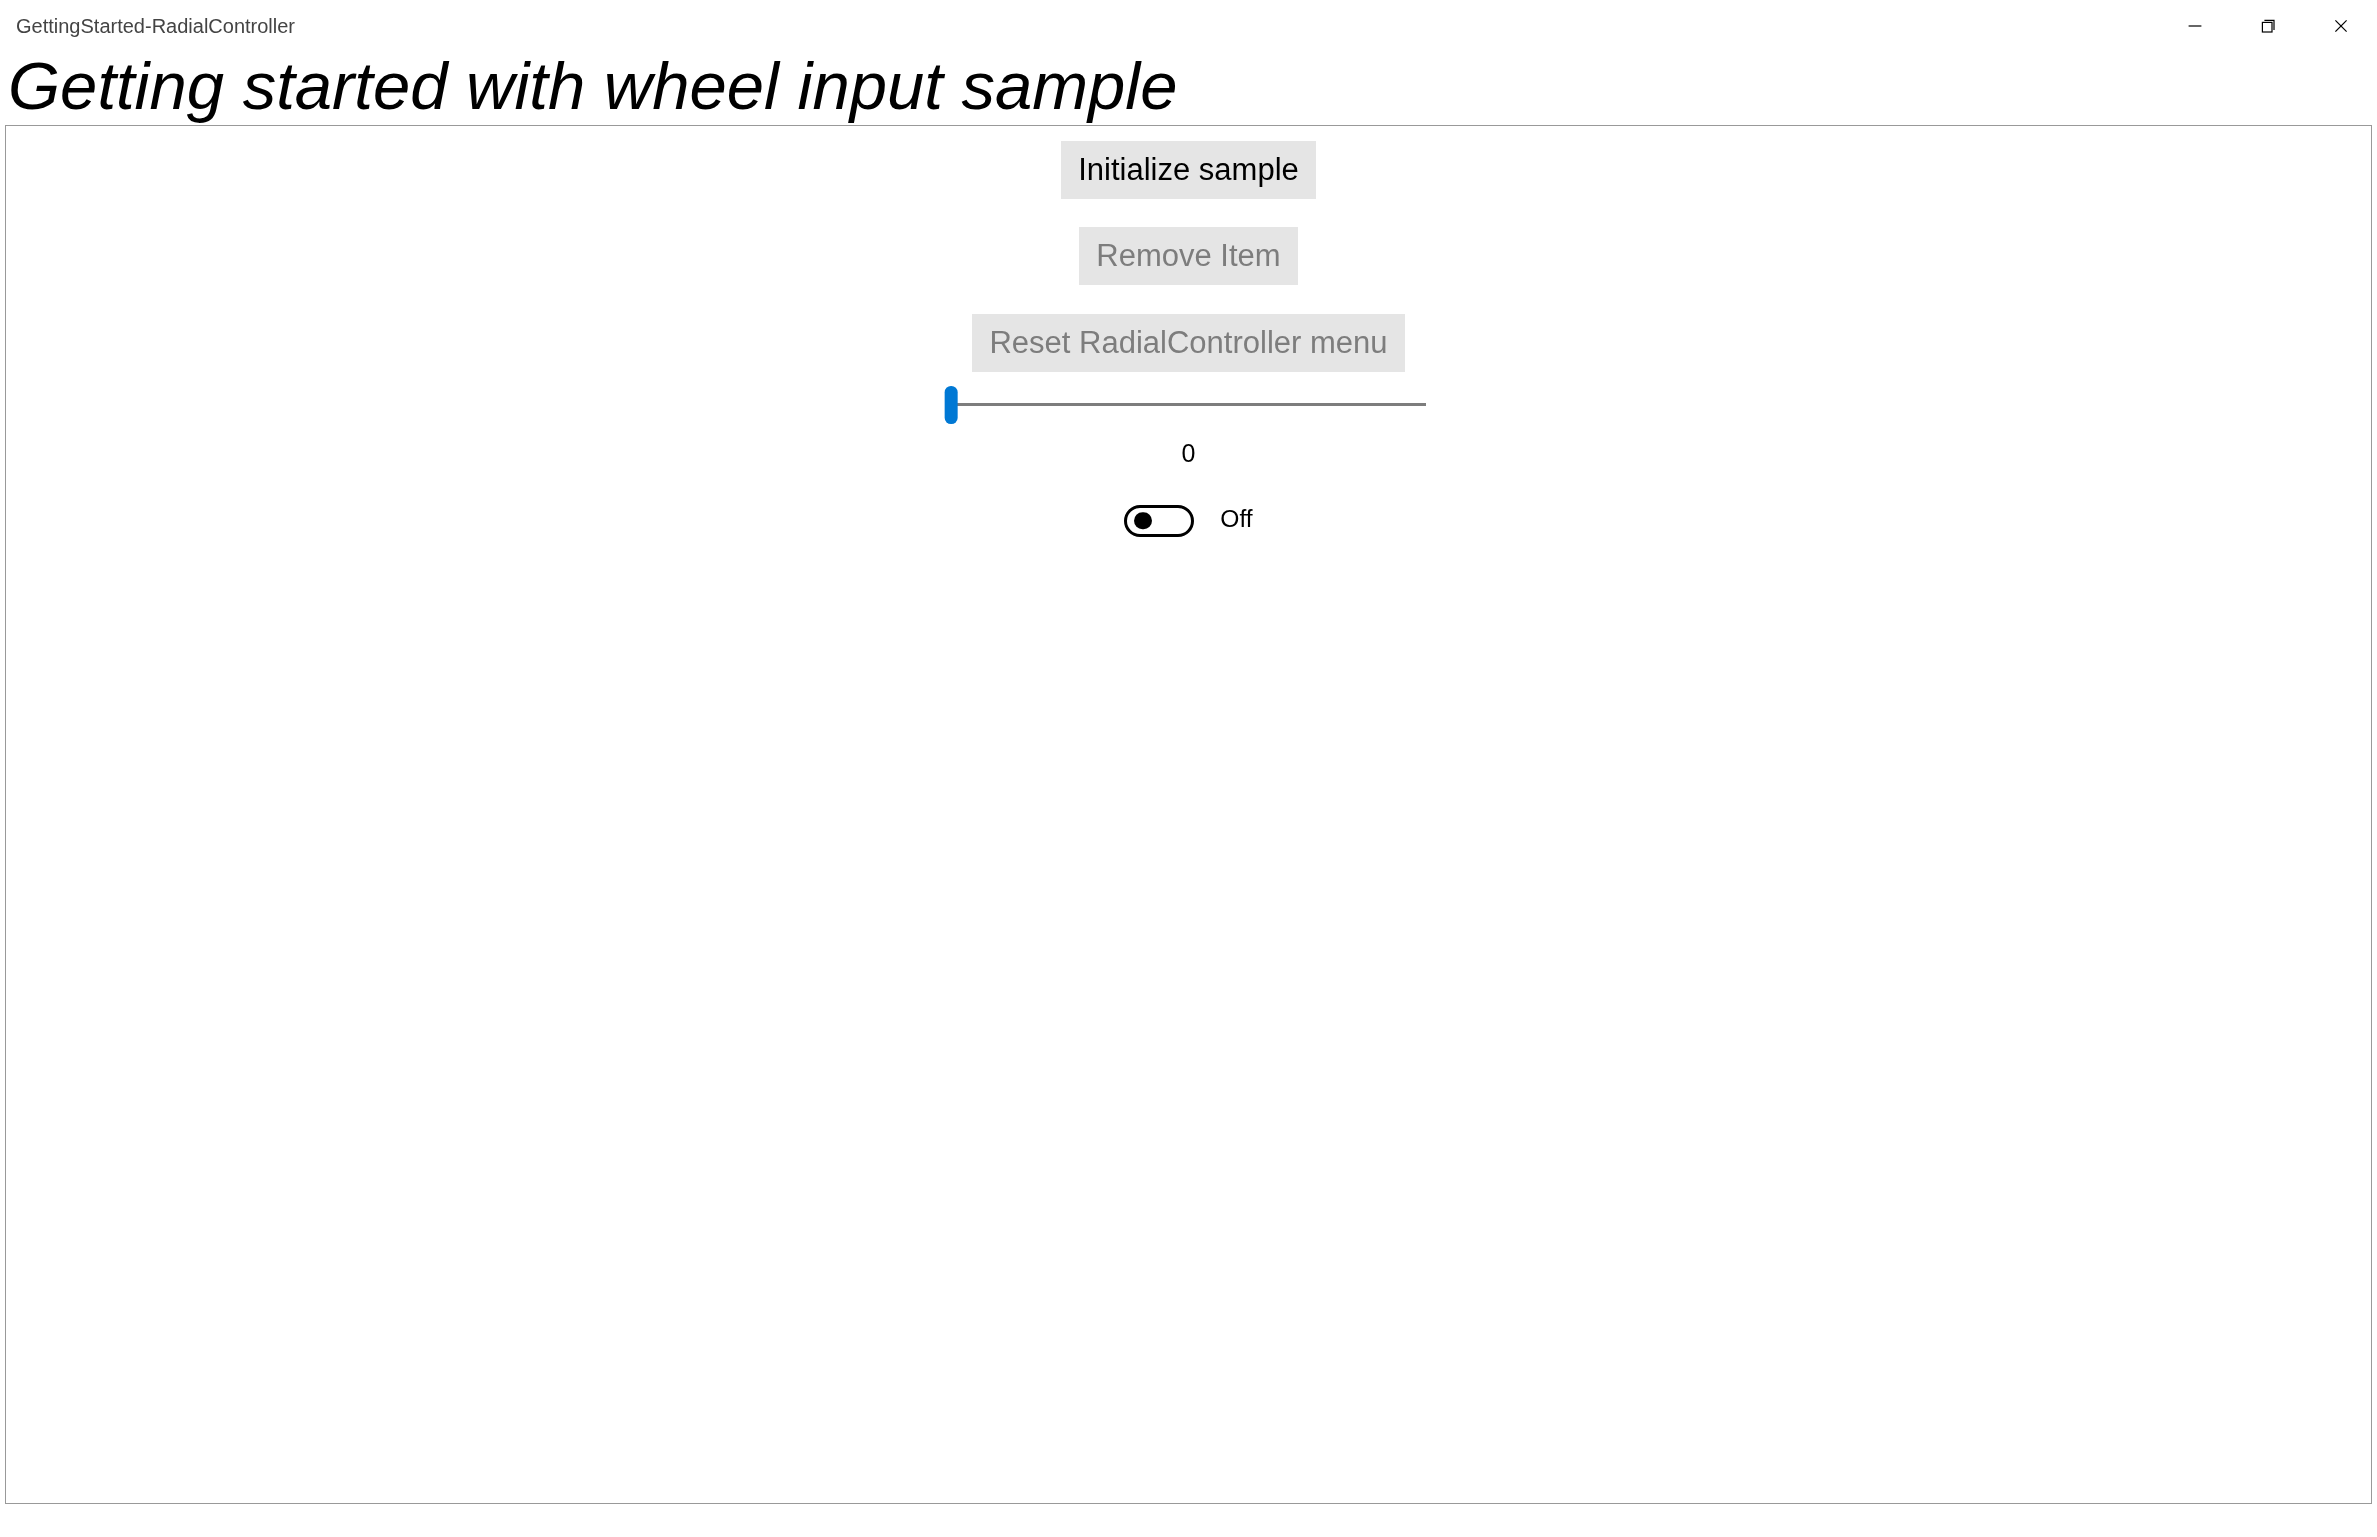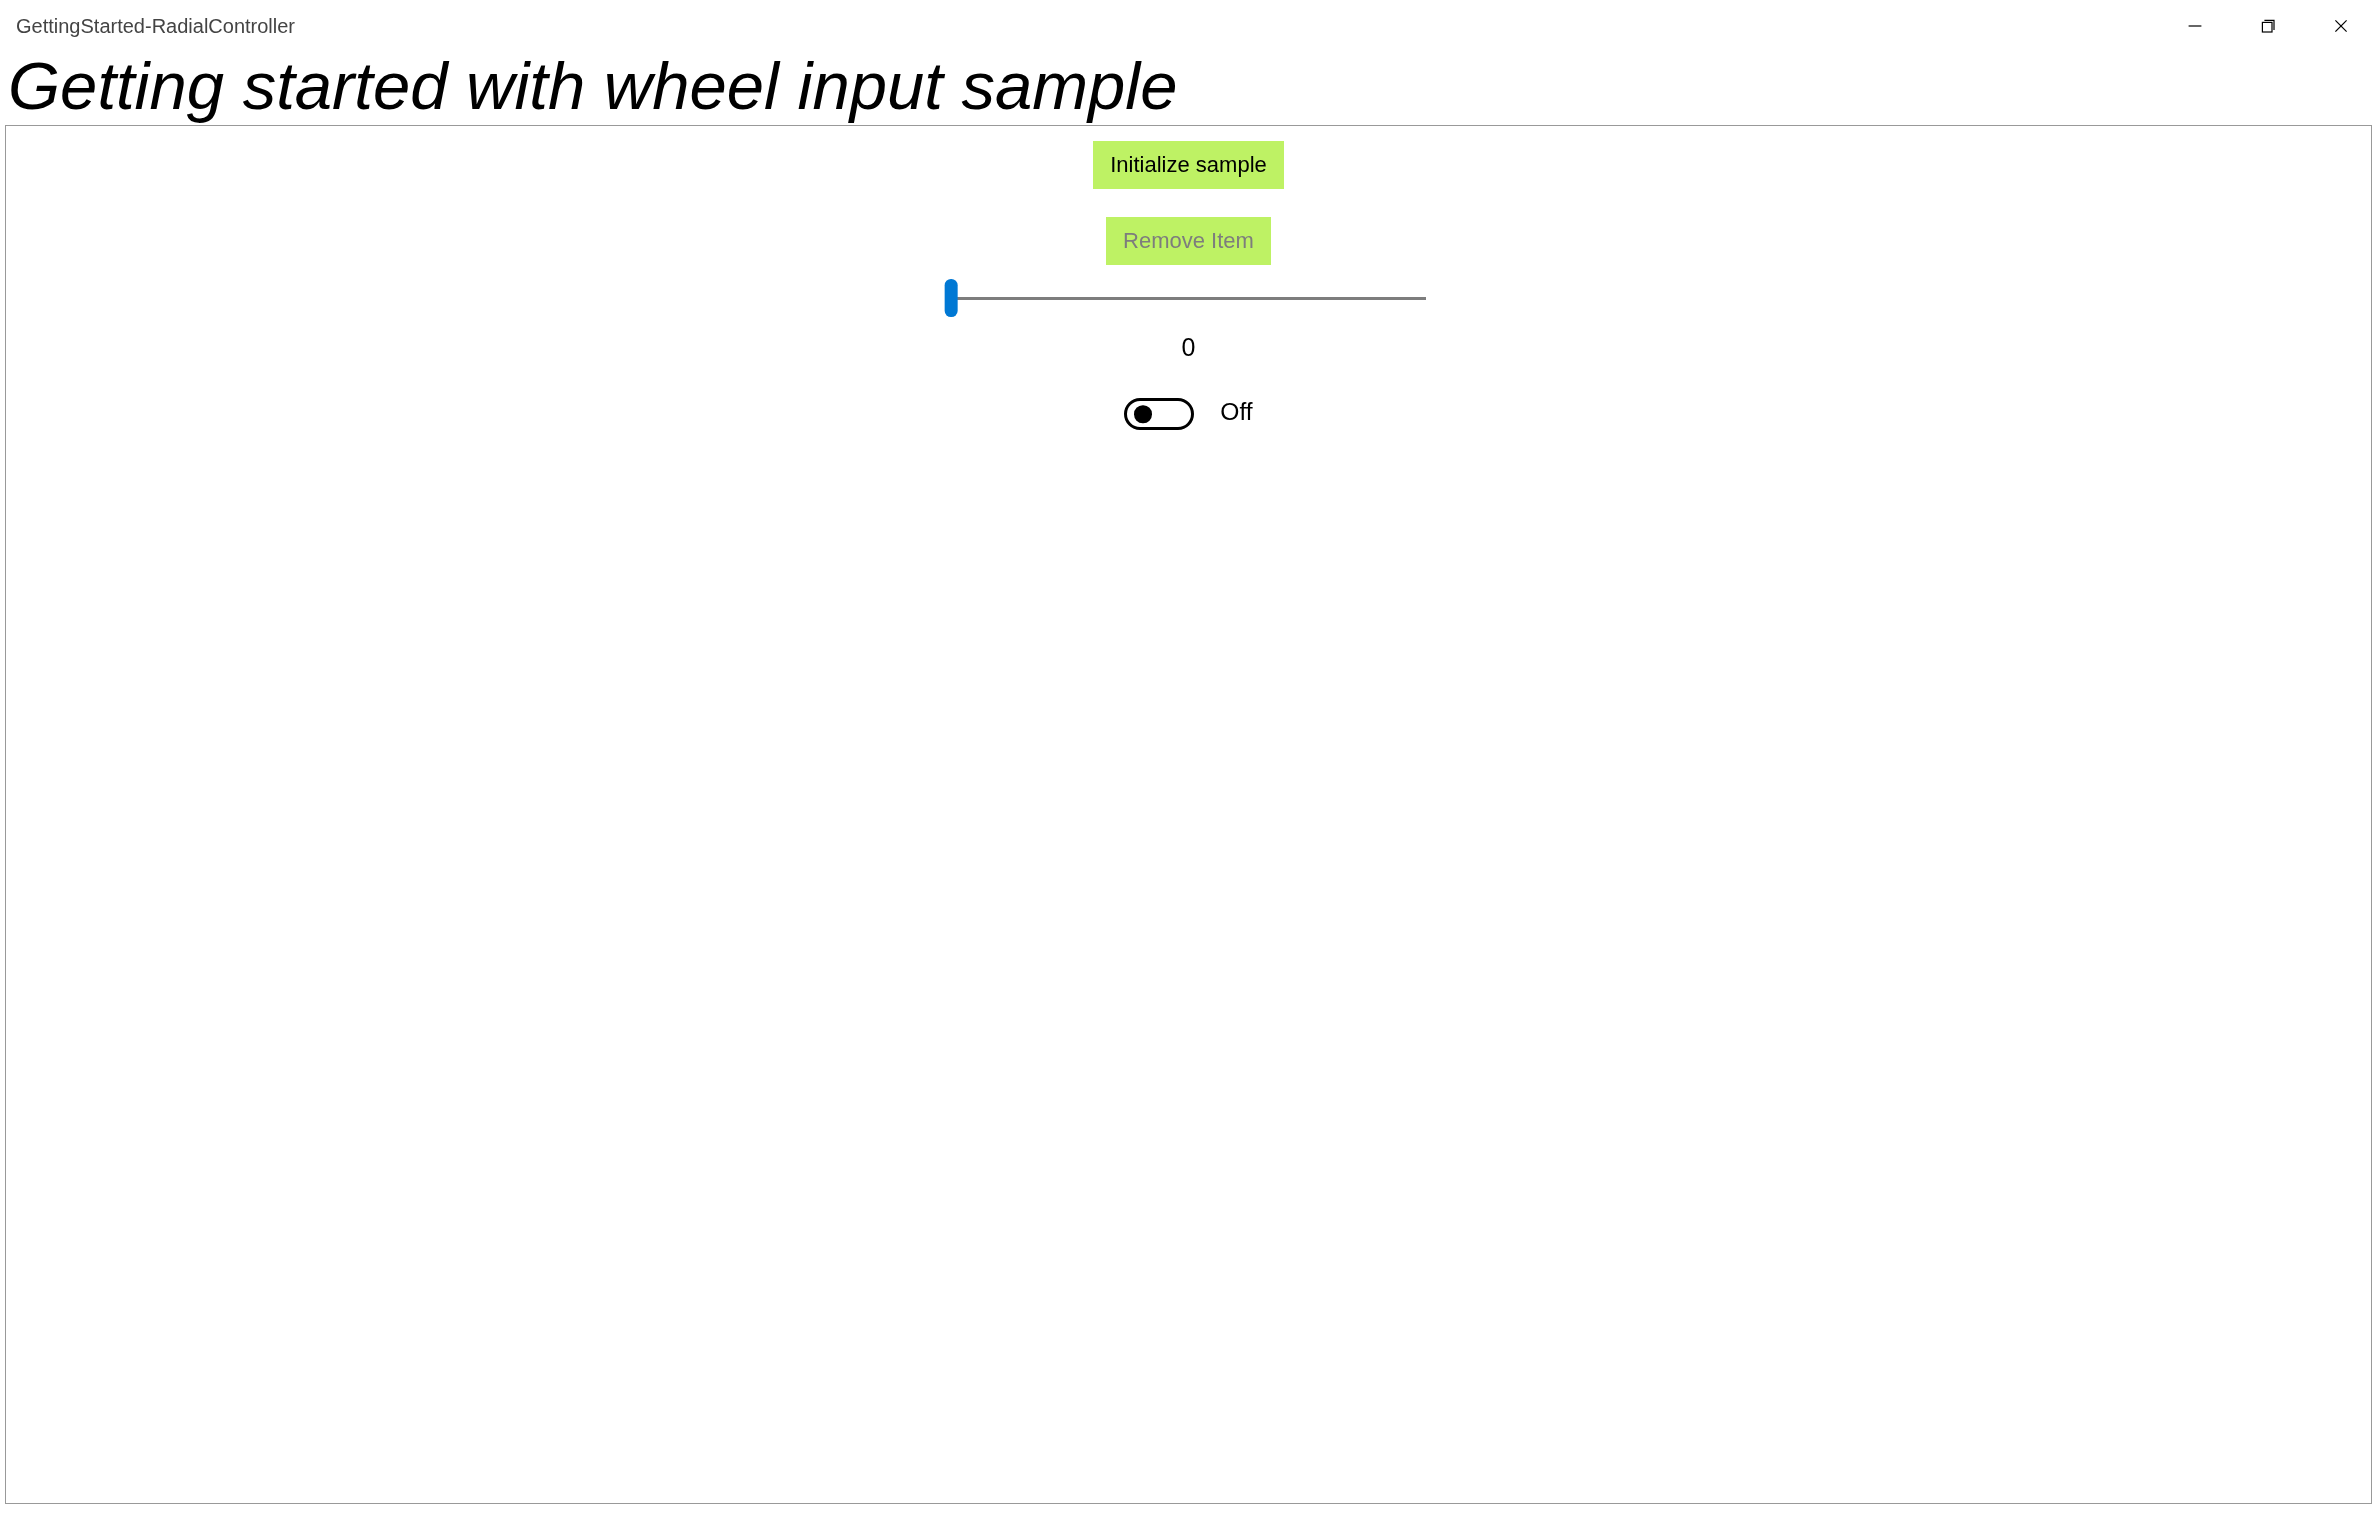--- a/index.html
+++ b/index.html
@@ -59,23 +59,23 @@
 
     .controls-stack {
       display: flex;
       flex-direction: column;
       align-items: center;
       gap: 28.5px;
     }
 
     .btn {
       font-family: inherit;
-      font-size: 22px;
+      font-size: 31px;
       font-weight: 400;
-      background: #bef264;
+      background: #e5e5e5;
       border: none;
       padding: 11px 17.4px;
       color: #000000;
       min-width: 158px;
     }
     .btn.disabled {
       color: #7d7d7d;
     }
 
     .slider-wrap {
@@ -164,20 +164,21 @@
 
 <h1 class="page-heading">Getting started with wheel input sample</h1>
 
 <div class="content-frame">
   <div class="controls-stack">
 
     <button class="btn">Initialize sample</button>
 
     <button class="btn disabled">Remove Item</button>
 
+    <button class="btn disabled">Reset RadialController menu</button>
 
     <div class="slider-wrap">
       <div class="slider-track">
         <div class="slider-thumb"></div>
       </div>
       <div class="slider-value">0</div>
     </div>
 
     <div class="toggle-row">
       <div class="toggle-switch">

